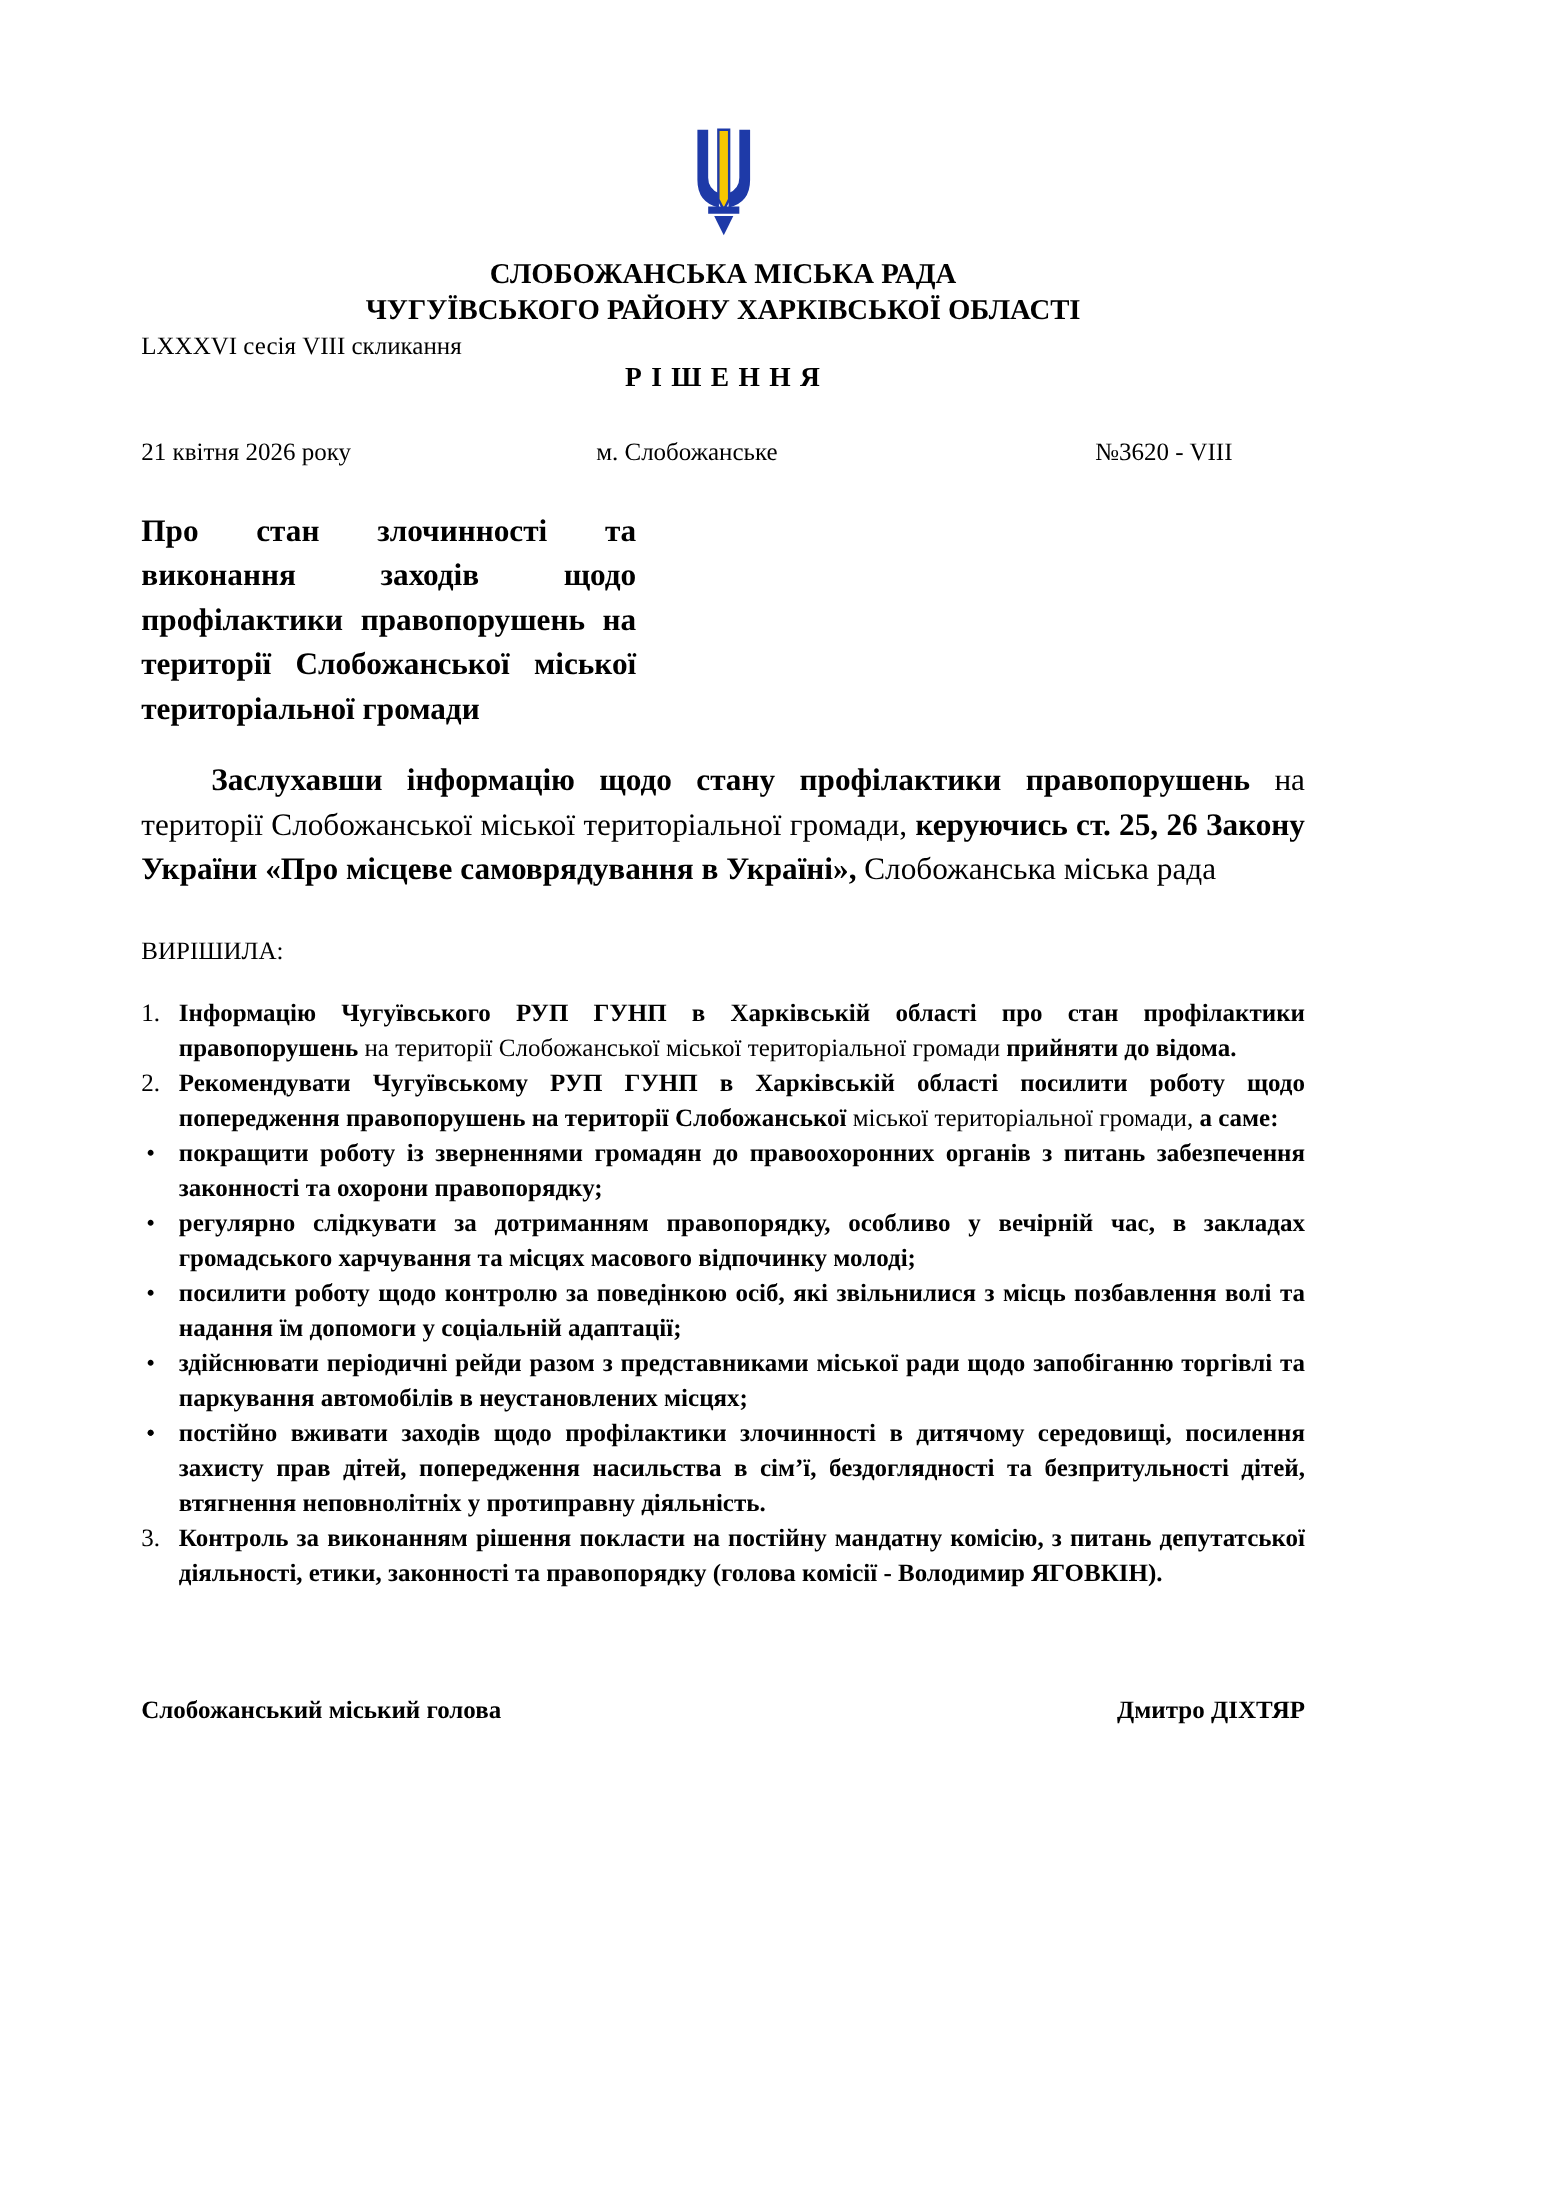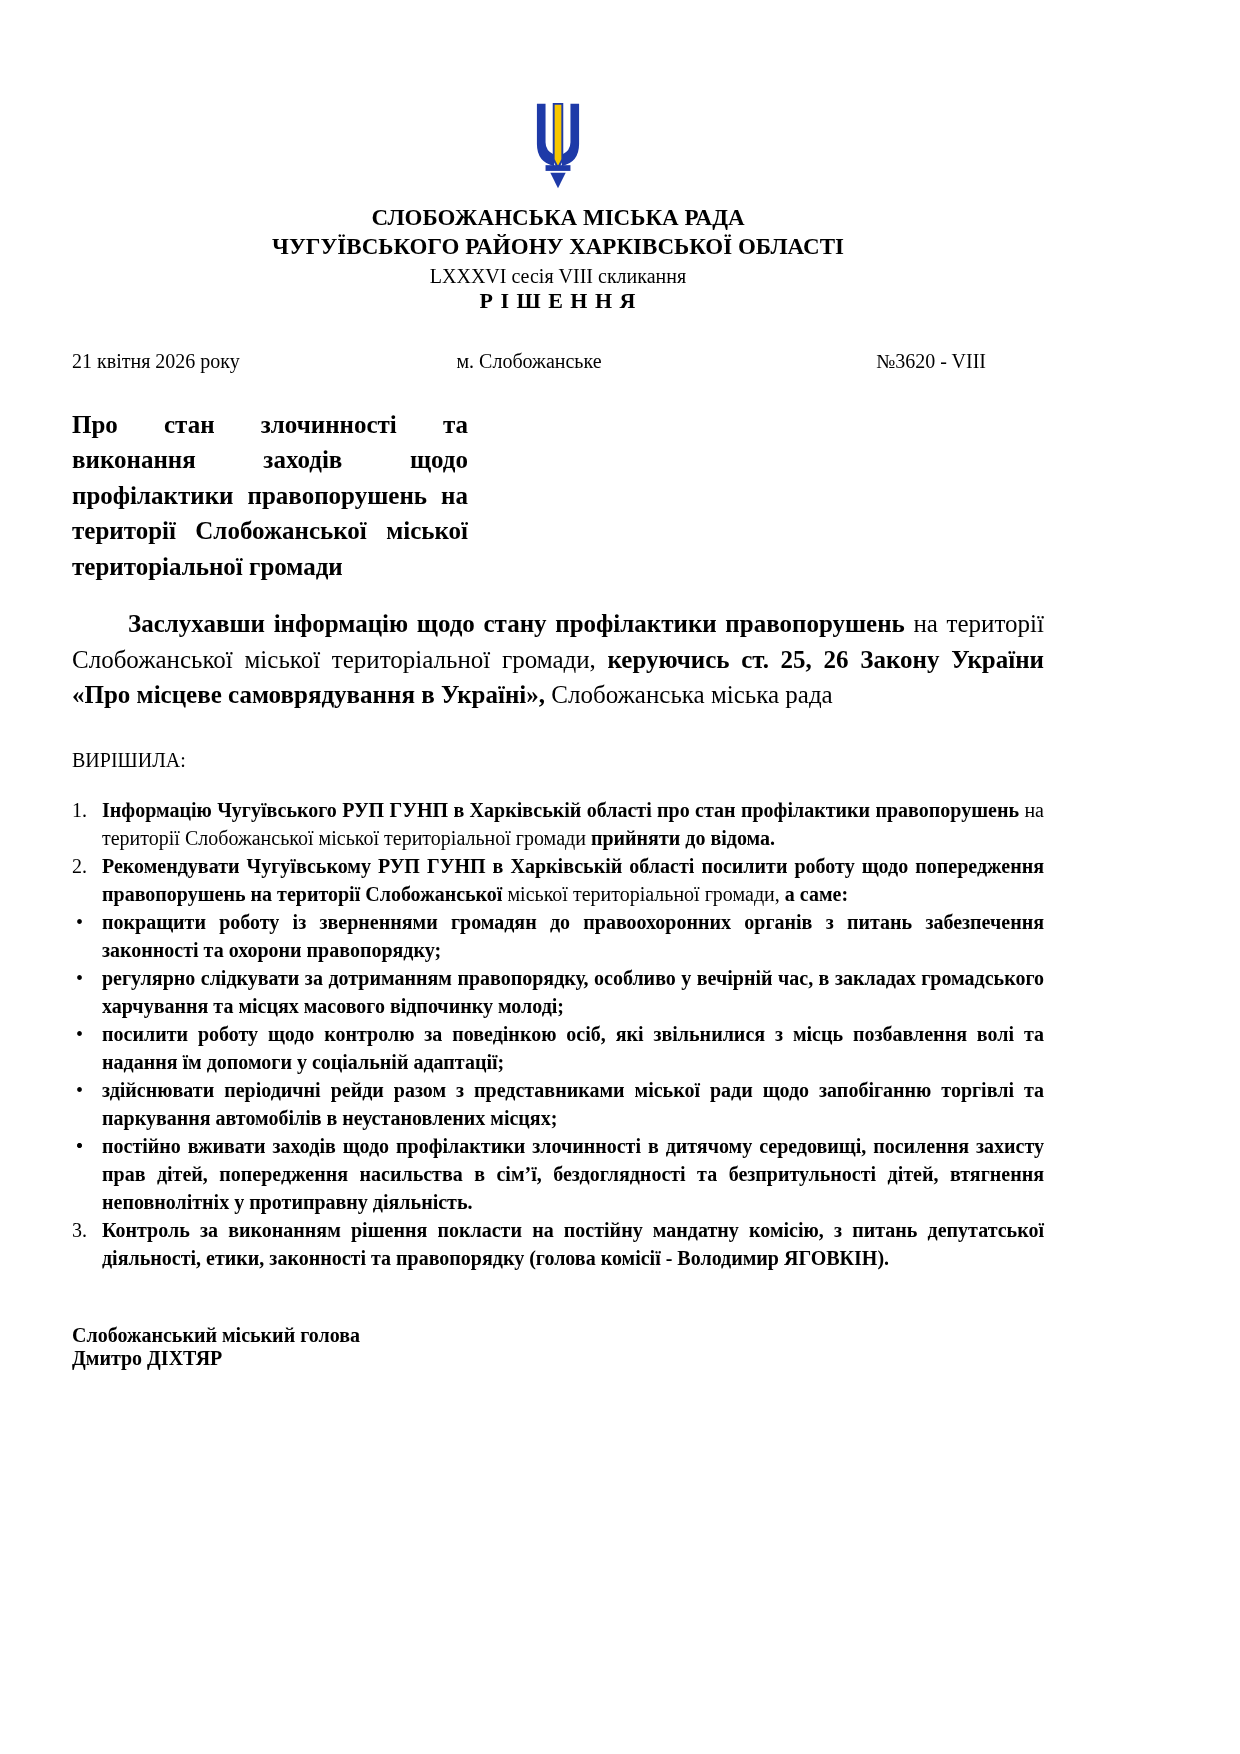--- a/index.html
+++ b/index.html
@@ -8,21 +8,21 @@
     width: 1240px;
     height: 1754px;
     font-family: "Liberation Serif", "DejaVu Serif", serif;
     color: #000000;
     position: relative;
     overflow: hidden;
   }
   .page {
     width: 1240px;
     height: 1754px;
-    padding: 100px 196px 0 72px;
+    padding: 100px 196px 0 113px;
   }
   .bold { font-weight: bold; }
 
   .emblem-wrap {
     text-align: center;
     margin-bottom: 8px;
   }
   .emblem-wrap svg { display: inline-block; }
 
   .org-line1 {
@@ -32,21 +32,21 @@
     line-height: 1.25;
   }
   .org-line2 {
     font-size: 23px;
     font-weight: bold;
     text-align: center;
     line-height: 1.25;
   }
   .session-line {
     font-size: 20px;
-    text-align: center;
+    text-align: left;
     margin-top: 3px;
   }
   .doc-type {
     font-size: 22px;
     font-weight: bold;
     text-align: center;
     letter-spacing: 1px;
   }
 
   .meta-row {
@@ -98,24 +98,23 @@
     width: 28px;
   }
   .list-row.bullet .marker {
     font-size: 20px;
     padding-left: 4px;
   }
 
   .signature-row {
     display: flex;
     justify-content: space-between;
-    margin-top: 52px;
+    margin-top: 84px;
     font-size: 20px;
     font-weight: bold;
-    flex-direction: column;
   }
 </style>
 </head>
 <body>
 
 <div class="page">
 
   <div class="emblem-wrap">
     <span>
       <svg width="62" height="92" viewBox="0 0 64 96" aria-hidden="true">

